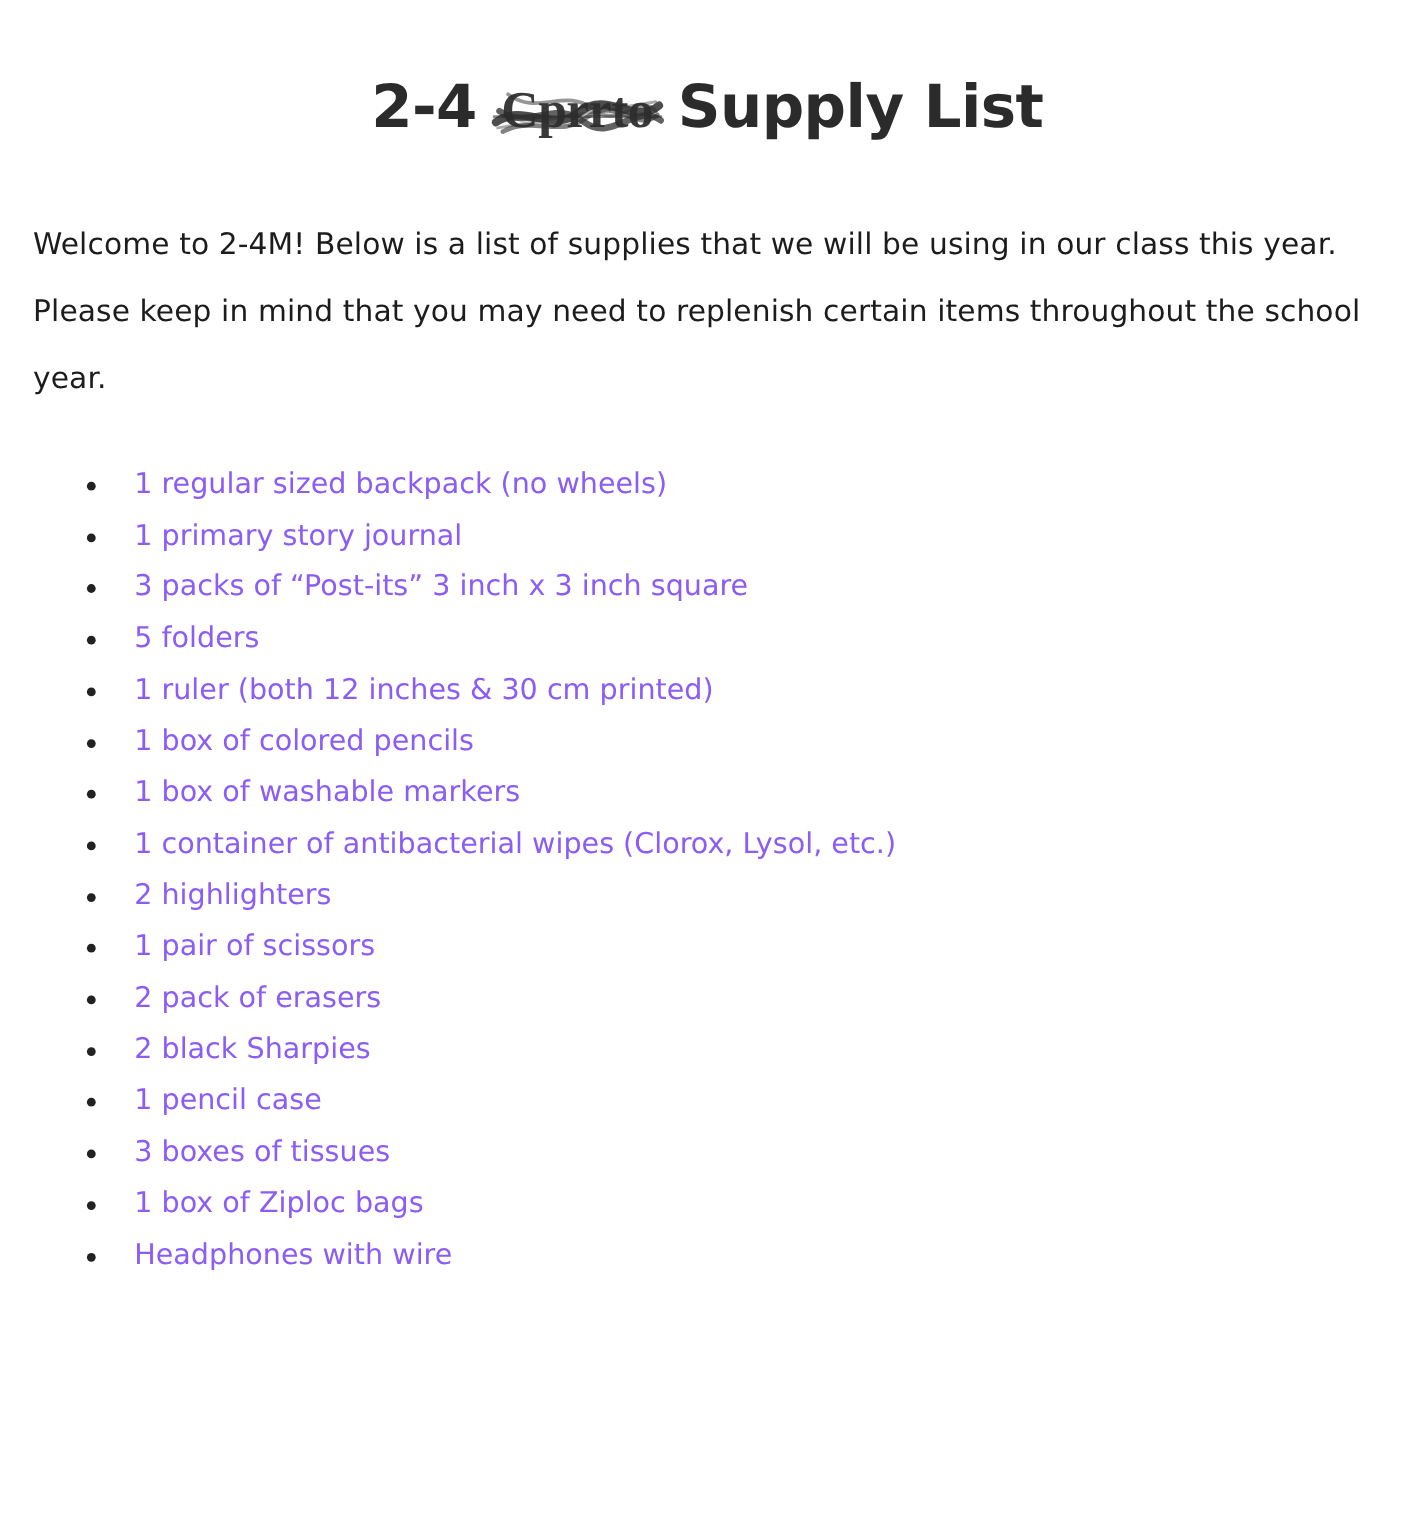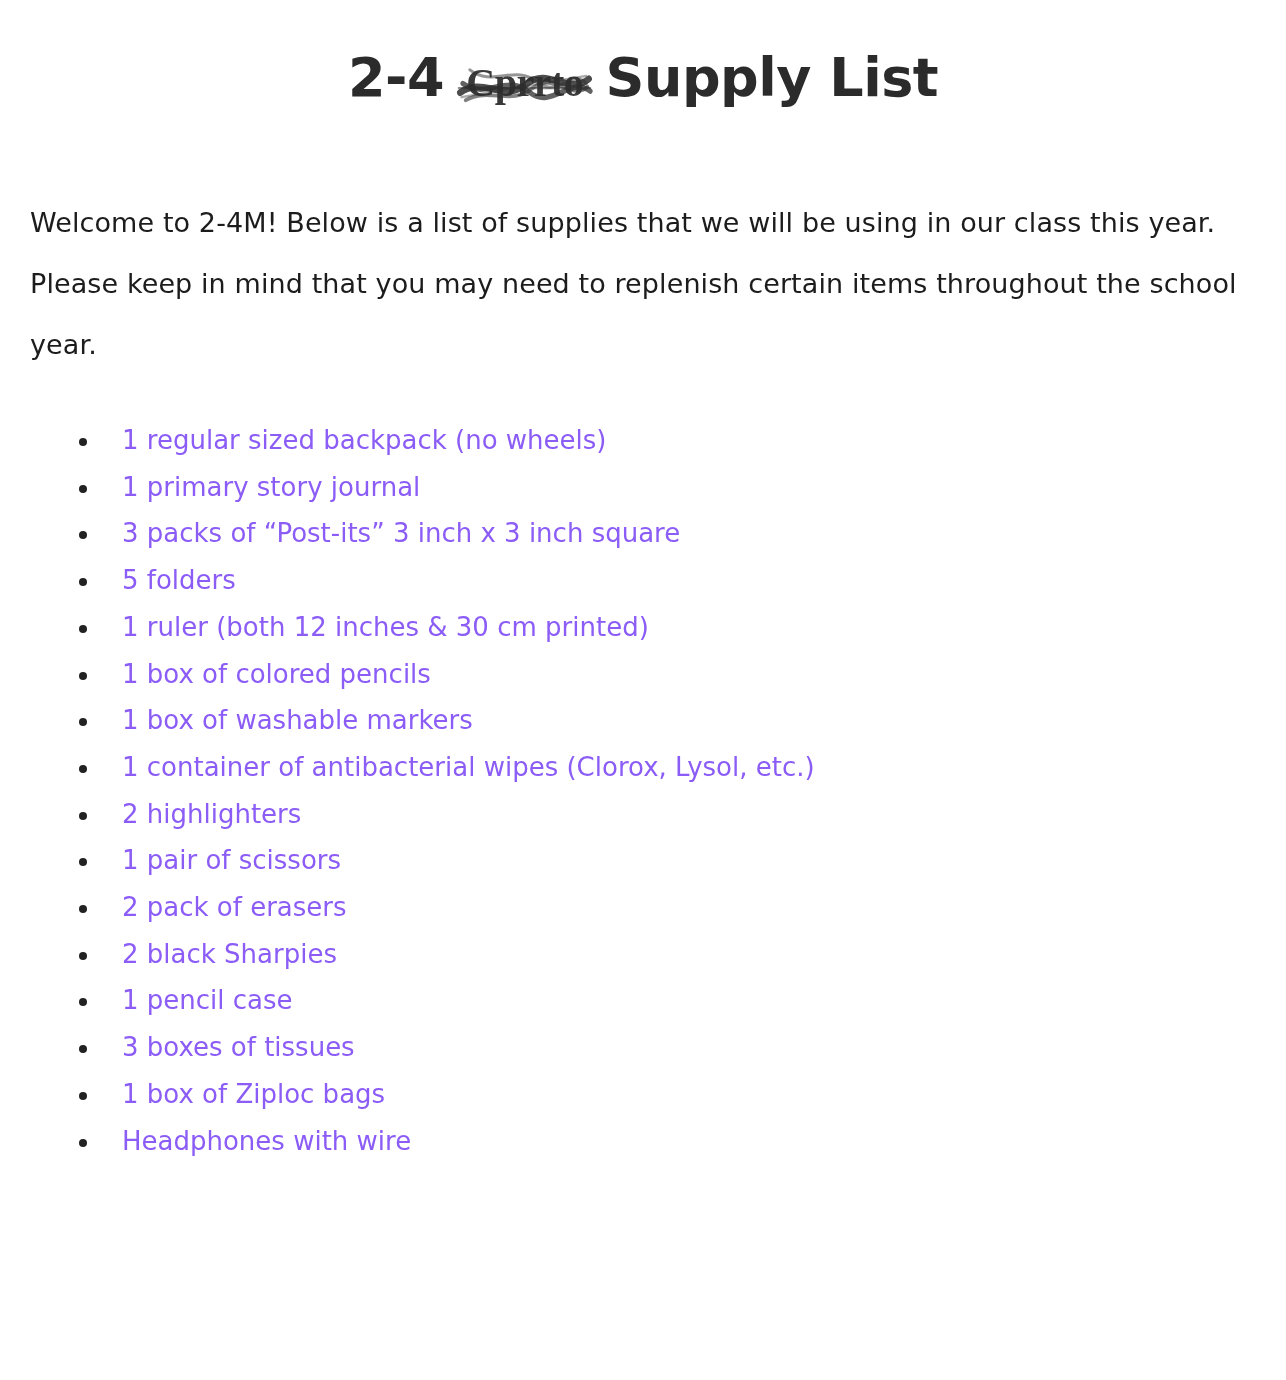--- a/index.html
+++ b/index.html
@@ -35,28 +35,29 @@
     font-family: "DejaVu Sans", sans-serif;
     font-weight: bold;
     font-size: 54px;
     letter-spacing: -0.5px;
     color: #2b2b2b;
     white-space: nowrap;
   }
   .title .seg {
     display: inline-block;
     vertical-align: baseline;
+    margin-top: 19px;
   }
   .title .scribbled {
     position: relative;
     display: inline-block;
     color: #3a3a3a;
     font-family: "Liberation Serif", serif;
     font-weight: bold;
-    font-size: 40px;
+    font-size: 47px;
     padding: 0 4px;
   }
   
   .scribble-svg {
     position: absolute;
     left: -6px;
     top: -6px;
     width: calc(100% + 12px);
     height: calc(100% + 14px);
     pointer-events: none;

